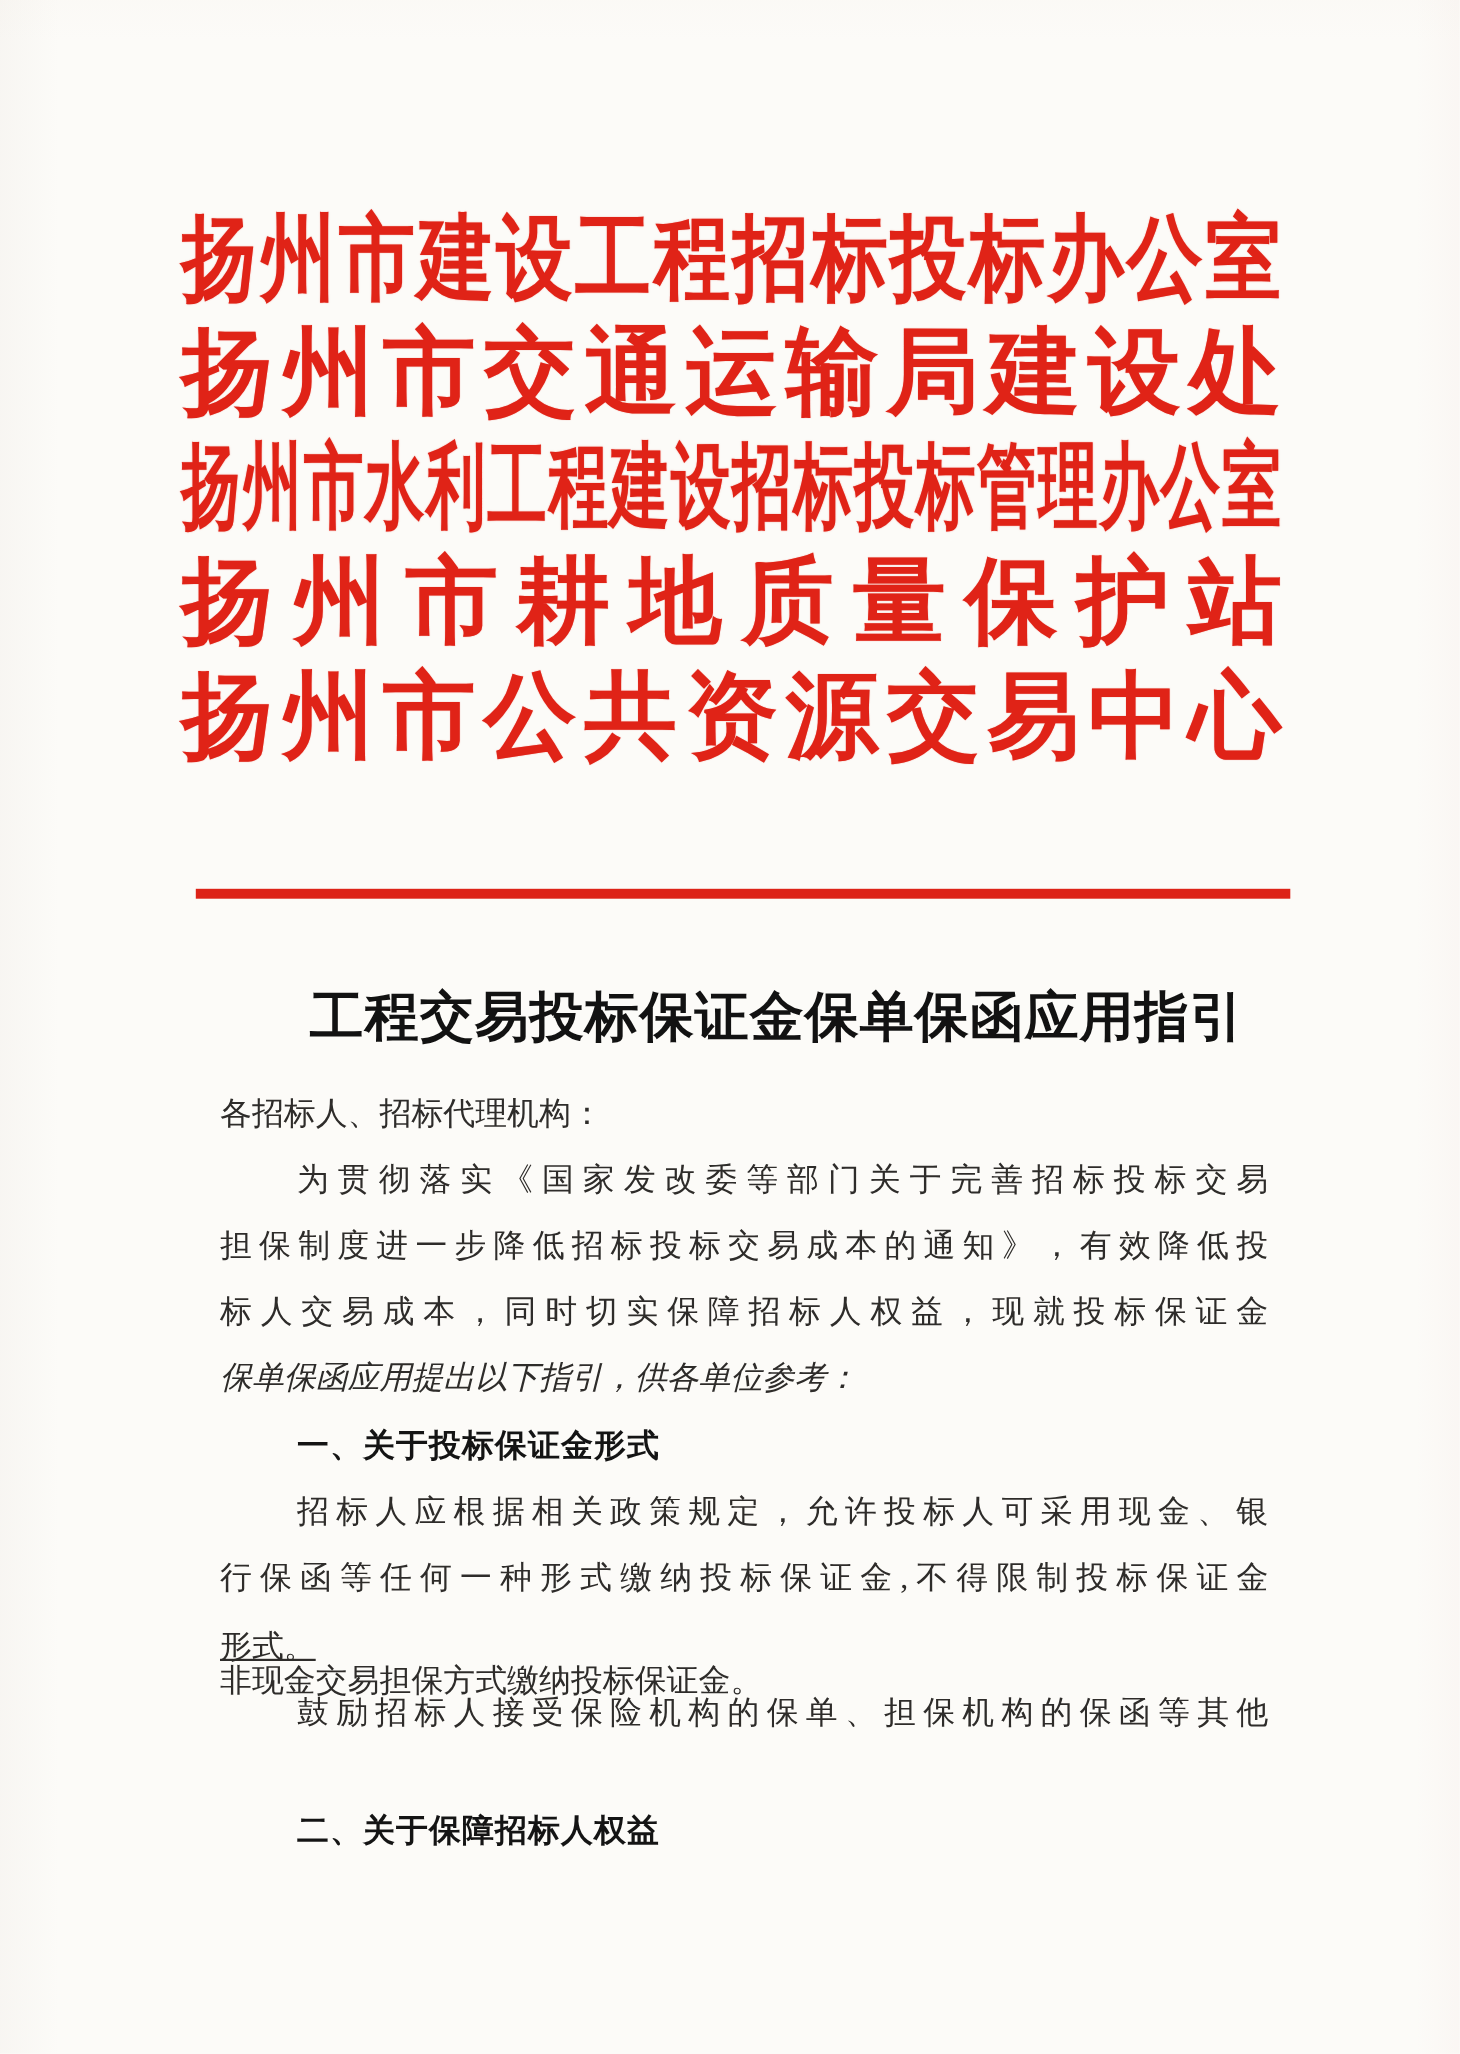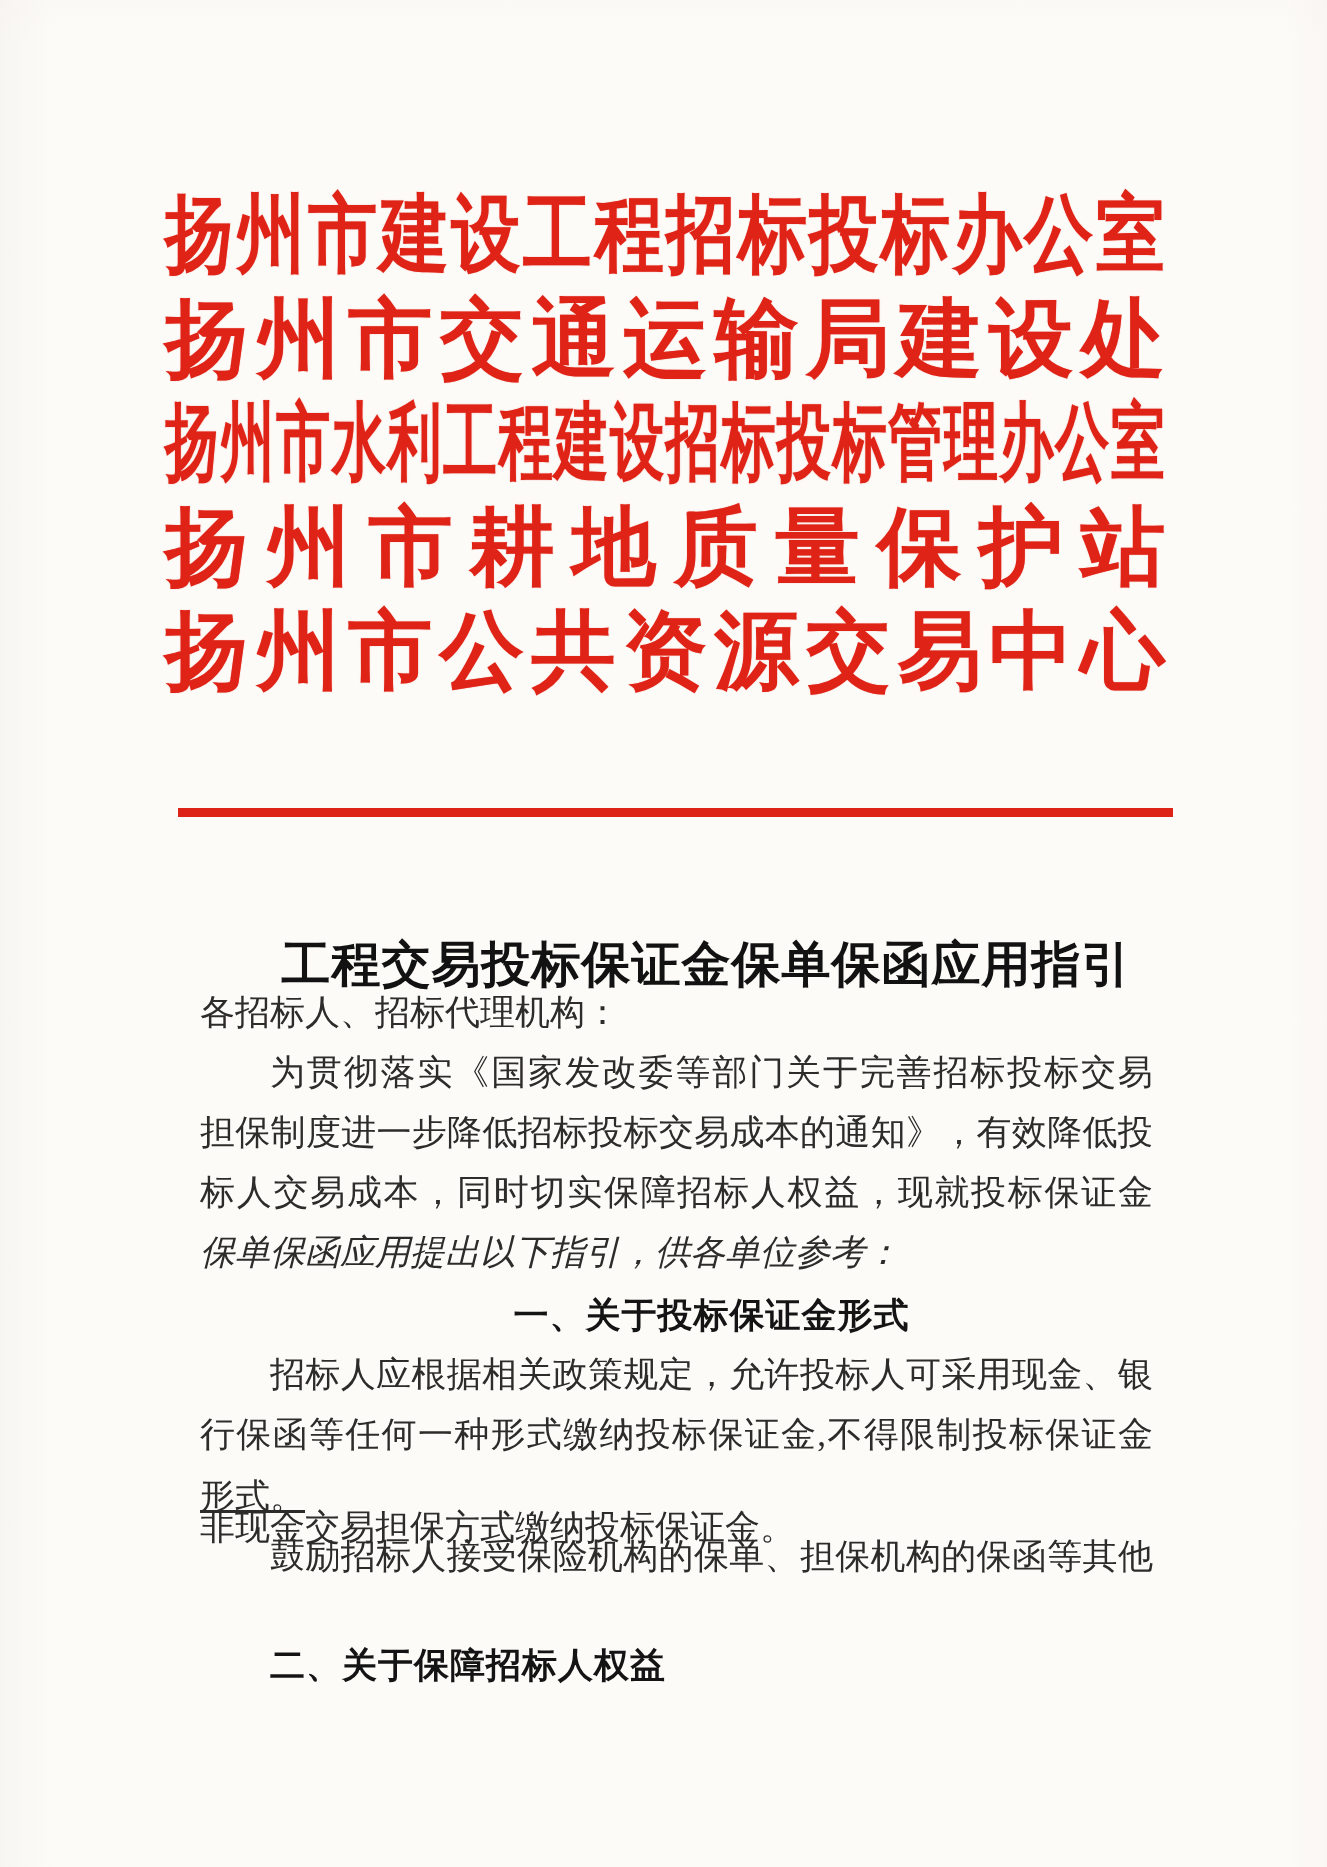--- a/index.html
+++ b/index.html
@@ -61,31 +61,30 @@
     left: 230px;
     width: 953px;
     height: 66px;
     line-height: 66px;
     text-align: center;
     font-size: 49px;
     font-weight: 700;
     color: #121212;
     letter-spacing: 1px;
     white-space: nowrap;
-    margin-top: 40px;
   }
 
   
   .body-line {
     position: absolute;
     left: 200px;
     width: 953px;
     height: 60px;
     box-sizing: border-box;
-    font-size: 35px;
+    font-size: 29px;
     color: #2e2c2a;
     line-height: 60px;
     white-space: nowrap;
   }
   .body-line.fill {
     display: flex;
     justify-content: space-between;
     align-items: center;
   }
   .body-line.indent { padding-left: 70px; }
@@ -93,21 +92,21 @@
     font-family: "Liberation Sans", "DejaVu Sans", sans-serif;
     font-weight: 700;
     color: #141414;
     letter-spacing: 1px;
   }
   .bl-0  { top: 983px;  }
   .bl-1  { top: 1043px; }
   .bl-2  { top: 1103px; }
   .bl-3  { top: 1163px; }
   .bl-4  { top: 1223px; font-style: italic; }
-  .bl-5  { top: 1285px; text-align: center; }
+  .bl-5  { top: 1285px; }
   .bl-6  { top: 1345px; }
   .bl-7  { top: 1405px; }
   .bl-8  { top: 1467px; text-decoration: underline; }
   .bl-9  { top: 1527px; }
   .bl-10 { top: 1498px; }
   .bl-11 { top: 1635px; }
 </style>
 </head>
 <body>
 

